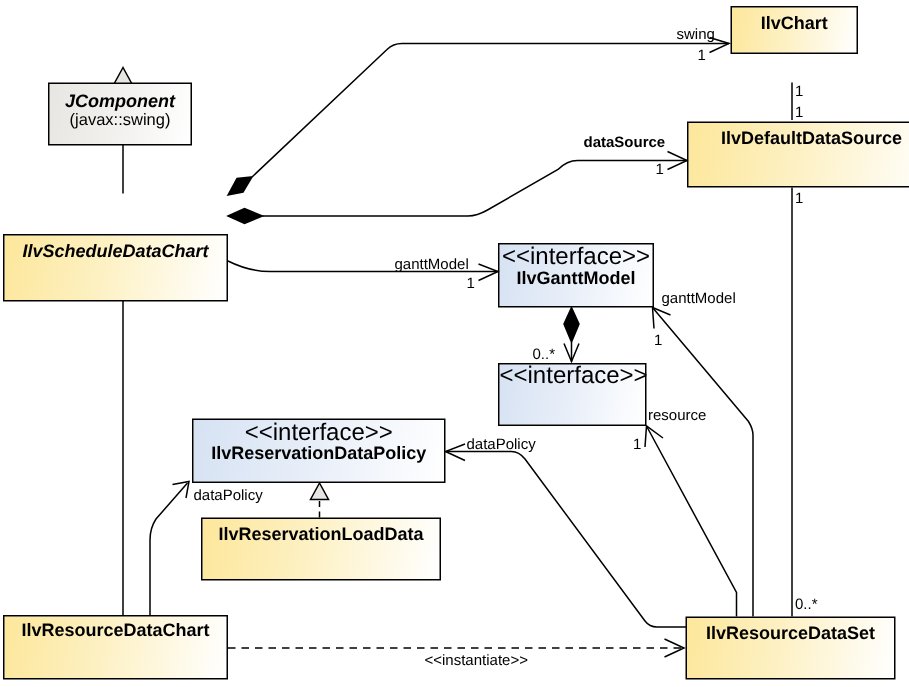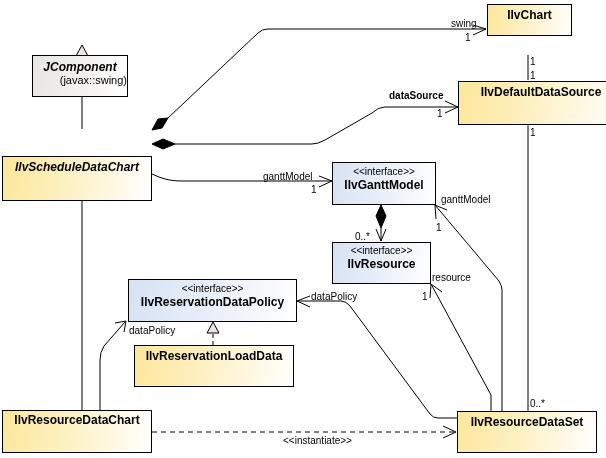--- a/index.html
+++ b/index.html
@@ -5,22 +5,22 @@
   html, body { margin: 0; padding: 0; background: #ffffff; }
   body { width: 606px; height: 458px; position: relative; overflow: hidden;
          font-family: "Liberation Sans", sans-serif; }
   #diagram { position: absolute; left: 0; top: 0; width: 606px; height: 458px; }
   .box { position: absolute; border: 1px solid #000; box-sizing: border-box; text-align: center; }
   .yellow { background: linear-gradient(100deg, #fde79b 0%, #fdf1c4 45%, #ffffff 100%); }
   .blue { background: linear-gradient(100deg, #d6e2f3 0%, #e9eff9 50%, #ffffff 100%); }
   .grey { background: linear-gradient(100deg, #e8e6e2 0%, #f4f3f1 60%, #ffffff 100%); }
   .name { font-weight: bold; font-size: 12px; color: #000; line-height: 14px; white-space: nowrap; }
   .name.italic { font-style: italic; }
-  .stereo { font-size: 10px; color: #000; line-height: 13px; white-space: nowrap; }
-  .pkg { font-size: 11px; color: #000; line-height: 13px; text-align: right; }
+  .stereo { font-size: 16px; color: #000; line-height: 13px; white-space: nowrap; }
+  .pkg { font-size: 11px; color: #000; line-height: 13px; }
   .lbl { position: absolute; font-size: 10px; color: #000; white-space: nowrap; line-height: 11px; }
 </style>
 </head>
 <body>
 
 <div id="diagram">
 
   <svg width="606" height="458" style="position:absolute;left:0;top:0">
     <g fill="none" stroke="#000" stroke-width="1">
 
@@ -86,21 +86,20 @@
     <div class="name">IlvDefaultDataSource</div>
   </div>
 
   <div class="box blue" style="left:332px;top:162px;width:104px;height:43px;padding-top:2px;">
     <div class="stereo">&lt;&lt;interface&gt;&gt;</div>
     <div class="name">IlvGanttModel</div>
   </div>
 
   <div class="box blue" style="left:332px;top:242px;width:99px;height:42px;padding-top:1px;">
     <div class="stereo">&lt;&lt;interface&gt;&gt;</div>
-    <div class="name">IlvResource</div>
   </div>
 
   <div class="box blue" style="left:128px;top:279px;width:169px;height:43px;padding-top:2px;">
     <div class="stereo">&lt;&lt;interface&gt;&gt;</div>
     <div class="name">IlvReservationDataPolicy</div>
   </div>
 
   <div class="box yellow" style="left:134px;top:345px;width:160px;height:42px;padding-top:3px;">
     <div class="name">IlvReservationLoadData</div>
   </div>

